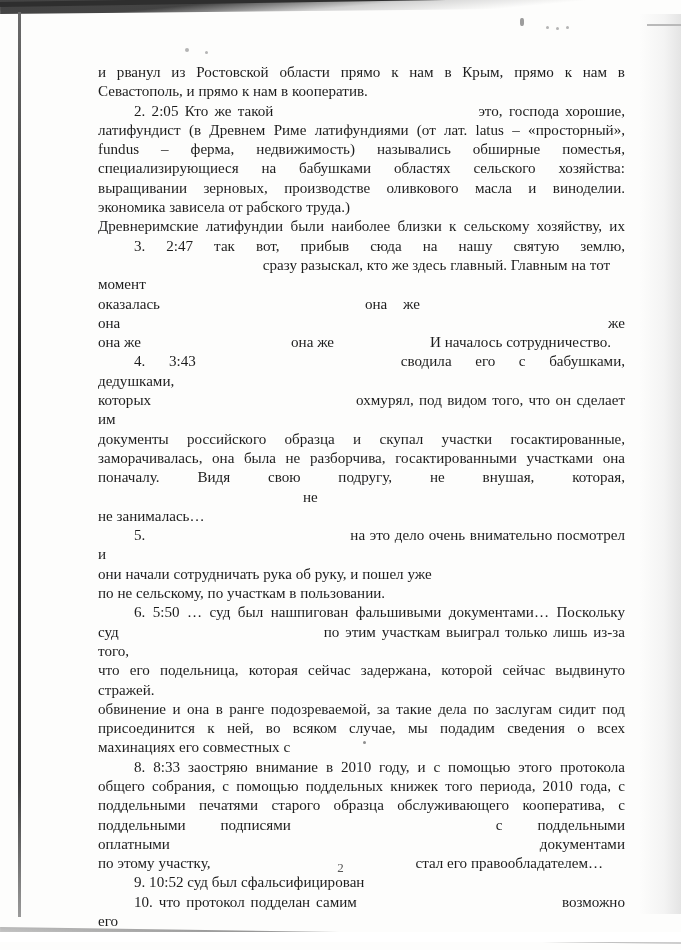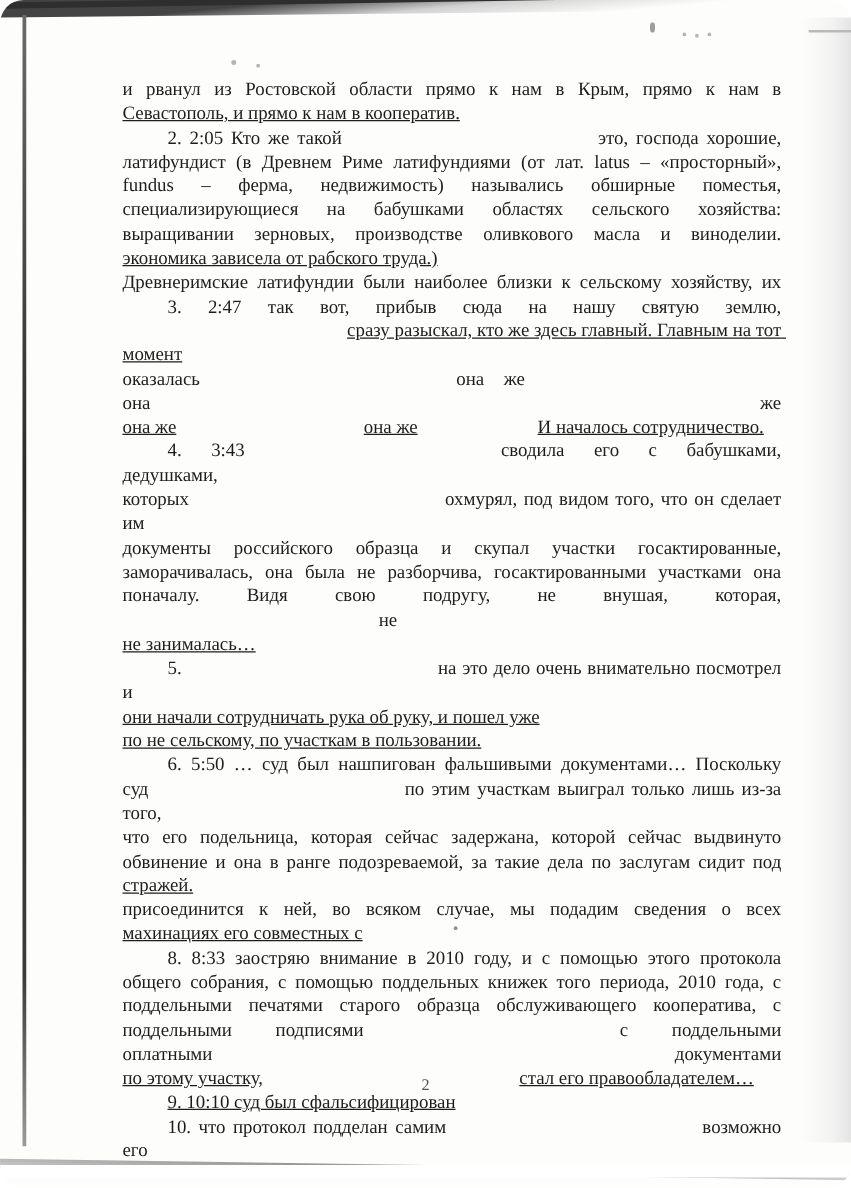--- a/index.html
+++ b/index.html
@@ -7,21 +7,20 @@
     padding: 0;
     background: #ffffff;
   }
   #page {
     position: relative;
     width: 681px;
     height: 950px;
     background: #fdfdfc;
     overflow: hidden;
     font-family: "Liberation Serif", "DejaVu Serif", serif;
-    border-radius: 19px;
   }
 
   
   .scan-edge-top {
     position: absolute;
     left: 0; top: 0;
     width: 681px; height: 14px;
     background: linear-gradient(175deg, #3a3a3a 0%, #3a3a3a 32%, #cfcfcf 55%, #fdfdfc 78%);
     transform: rotate(-0.55deg);
     transform-origin: left top;
@@ -95,23 +94,22 @@
     text-align: justify;
     text-justify: inter-word;
     margin: 0;
   }
   .ln {
     text-align: justify;
     text-align-last: justify;
     white-space: pre-wrap;
   }
   .ln.left {
-    text-align: right;
+    text-align: center;
     text-align-last: left;
-    text-decoration: underline;
   }
   .ln.indent {
     text-indent: 36px;
   }
   .gap-m { display: inline-block; width: 96px; }
   .gap-l { display: inline-block; width: 150px; }
   .gap-xl { display: inline-block; width: 205px; }
 
   
   #page-number {
@@ -176,36 +174,36 @@
       </div>
       <div class="para">
         <div class="ln indent"><span>5.</span><span class="gap-xl">&nbsp;</span><span>на это дело очень внимательно посмотрел и</span></div>
         <div class="ln left">они начали сотрудничать рука об руку, и пошел уже</div>
         <div class="ln left">по не сельскому, по участкам в пользовании.</div>
       </div>
       <div class="para">
         <div class="ln indent">6. 5:50 … суд был нашпигован фальшивыми документами… Поскольку</div>
         <div class="ln"><span>суд</span><span class="gap-xl">&nbsp;</span><span>по этим участкам выиграл только лишь из-за того,</span></div>
         <div class="ln">что его подельница, которая сейчас задержана, которой сейчас выдвинуто</div>
+        <div class="ln left">стражей.</div>
         <div class="ln">обвинение и она в ранге подозреваемой, за такие дела по заслугам сидит под</div>
-        <div class="ln left">стражей.</div>
       </div>
       <div class="para">
         <div class="ln">присоединится к ней, во всяком случае, мы подадим сведения о всех</div>
         <div class="ln left">махинациях его совместных с</div>
       </div>
       <div class="para">
         <div class="ln indent">8. 8:33 заостряю внимание в 2010 году, и с помощью этого протокола</div>
         <div class="ln">общего собрания, с помощью поддельных книжек того периода, 2010 года, с</div>
         <div class="ln">поддельными печатями старого образца обслуживающего кооператива, с</div>
         <div class="ln"><span>поддельными подписями</span><span class="gap-xl">&nbsp;</span><span>с поддельными оплатными документами</span></div>
         <div class="ln left"><span>по этому участку,</span><span class="gap-xl">&nbsp;</span><span>стал его правообладателем…</span></div>
       </div>
       <div class="para">
-        <div class="ln left indent">9. 10:10 суд был сфальсифицирован</div>
+        <div class="ln left indent">9. 10:52 суд был сфальсифицирован</div>
       </div>
       <div class="para">
         <div class="ln indent"><span>10. что протокол подделан самим</span><span class="gap-xl">&nbsp;</span><span>возможно его</span></div>
       </div>
     </div>
 
   <div id="page-number">2</div>
 </div>
 
 </body></html>

